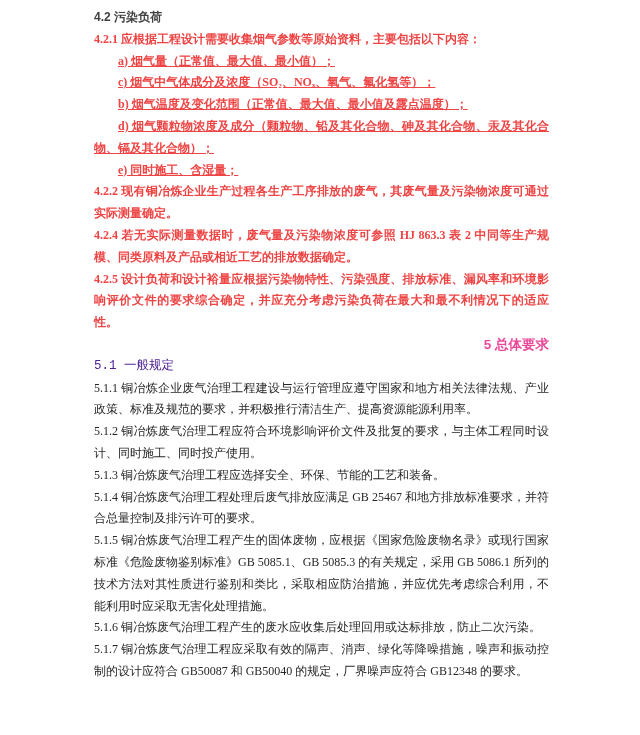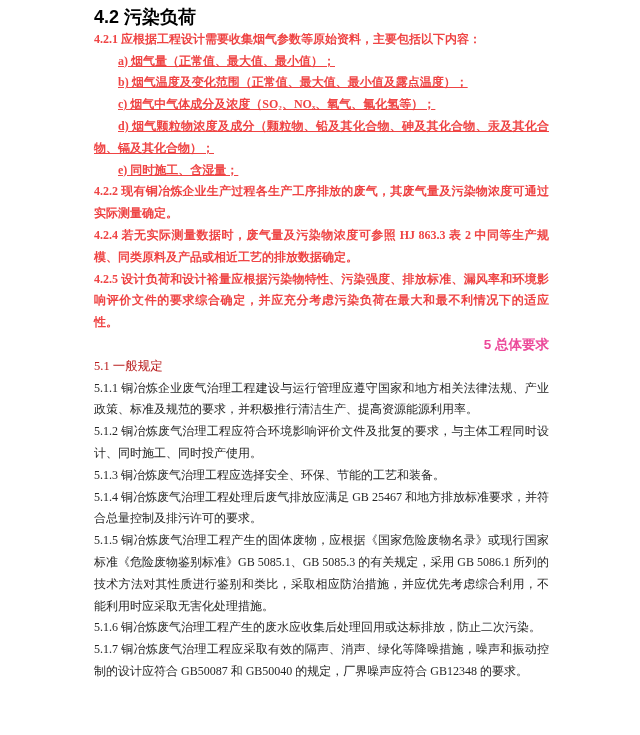--- a/index.html
+++ b/index.html
@@ -40,43 +40,43 @@
     font-family: "Liberation Sans", "DejaVu Sans", sans-serif;
     font-weight: 700;
     font-size: 13.5px;
     color: #ec4899;
     text-align: right;
   }
   
   .h2 {
     font-family: "Liberation Sans", "DejaVu Sans", sans-serif;
     font-weight: 700;
-    font-size: 18px;
-    color: #000000;
+    font-size: 12px;
+    color: #404040;
     text-align: left;
   }
   
   .h3 {
-    font-family: Liberation Serif, serif;
+    font-family: Liberation Mono, monospace;
     font-weight: 400;
     font-size: 12.5px;
-    color: #b91c1c;
+    color: #4c1d95;
     text-align: left;
   }
 </style>
 </head>
 <body>
 
 <div class="page">
   <div class="content" id="doc-content">
       <div class="h2 dark">4.2 污染负荷</div>
       <div class="para dark">4.2.1 应根据工程设计需要收集烟气参数等原始资料，主要包括以下内容：</div>
       <div class="item dark">a) 烟气量（正常值、最大值、最小值）；</div>
+      <div class="item dark">c) 烟气中气体成分及浓度（SO₂、NOₓ、氧气、氟化氢等）；</div>
       <div class="item dark">b) 烟气温度及变化范围（正常值、最大值、最小值及露点温度）；</div>
-      <div class="item dark">c) 烟气中气体成分及浓度（SO₂、NOₓ、氧气、氟化氢等）；</div>
       <div class="item dark">d) 烟气颗粒物浓度及成分（颗粒物、铅及其化合物、砷及其化合物、汞及其化合物、镉及其化合物）；</div>
       <div class="item dark">e) 同时施工、含湿量；</div>
       <div class="para dark">4.2.2 现有铜冶炼企业生产过程各生产工序排放的废气，其废气量及污染物浓度可通过实际测量确定。</div>
       <div class="para dark">4.2.4 若无实际测量数据时，废气量及污染物浓度可参照 HJ 863.3 表 2 中同等生产规模、同类原料及产品或相近工艺的排放数据确定。</div>
       <div class="para dark">4.2.5 设计负荷和设计裕量应根据污染物特性、污染强度、排放标准、漏风率和环境影响评价文件的要求综合确定，并应充分考虑污染负荷在最大和最不利情况下的适应性。</div>
       <div class="h1">5 总体要求</div>
       <div class="h3">5.1 一般规定</div>
       <div class="para">5.1.1 铜冶炼企业废气治理工程建设与运行管理应遵守国家和地方相关法律法规、产业政策、标准及规范的要求，并积极推行清洁生产、提高资源能源利用率。</div>
       <div class="para">5.1.2 铜冶炼废气治理工程应符合环境影响评价文件及批复的要求，与主体工程同时设计、同时施工、同时投产使用。</div>
       <div class="para">5.1.3 铜冶炼废气治理工程应选择安全、环保、节能的工艺和装备。</div>

